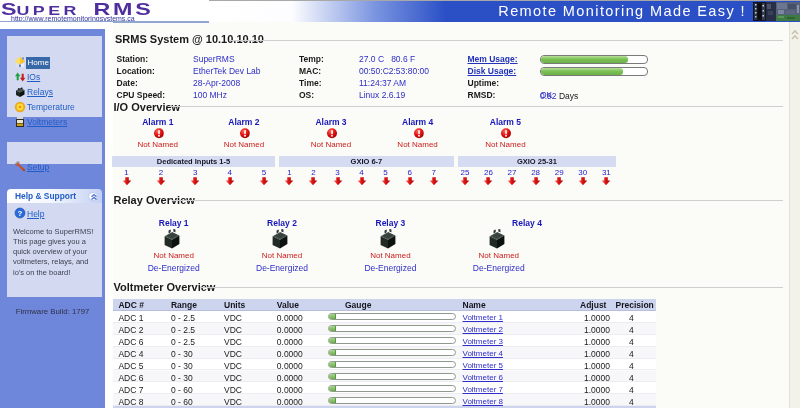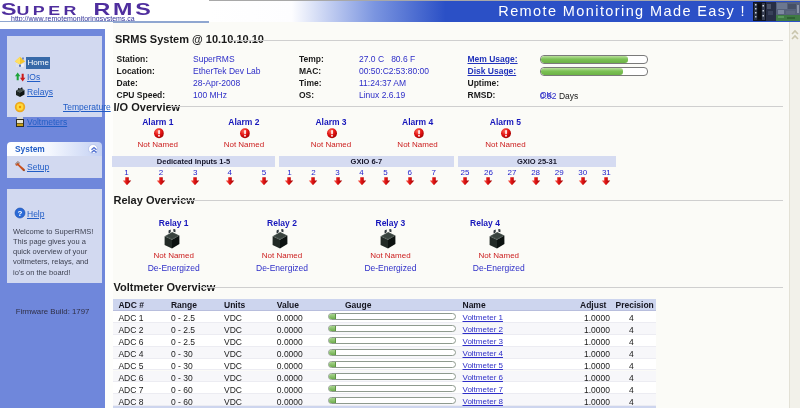--- a/index.html
+++ b/index.html
@@ -106,49 +106,49 @@
     </svg>
   </div>
 <div class="sbitem" style="left:27px;top:86.5px;text-decoration:underline;">Relays</div>
 <div class="abs" style="left:14px;top:100.5px;">
     <svg width="12" height="12" viewBox="0 0 12 12">
       <circle cx="6" cy="6" r="5.2" fill="#eca81e"></circle>
       <circle cx="6" cy="6" r="3.4" fill="#ffd93a"></circle>
       <circle cx="6" cy="6" r="1.2" fill="#f09000"></circle>
     </svg>
   </div>
-<div class="sbitem" style="left:27px;top:101.5px;text-decoration:underline;margin-left:36px;">Temperature</div>
+<div class="sbitem" style="left:27px;top:101.5px;">Temperature</div>
 <div class="abs" style="left:14px;top:115.5px;">
     <svg width="12" height="12" viewBox="0 0 12 12">
       <rect x="3" y="1" width="6" height="2" fill="#d8d8d0"></rect>
       <rect x="2" y="3" width="8" height="8" fill="#2a2a26"></rect>
       <rect x="3" y="4" width="6" height="3" fill="#e8e4d0"></rect>
       <rect x="3" y="7.5" width="6" height="2.5" fill="#c8a018"></rect>
     </svg>
   </div>
 <div class="sbitem" style="left:27px;top:116.5px;text-decoration:underline;">Voltmeters</div>
 
 <div class="abs" style="left:7px;top:141.5px;width:94.5px;">
-  <div class="phead">System<span class="chev">
-        <svg width="8" height="8" viewBox="0 0 8 8" style="position:absolute;left:0.5px;top:0.5px;">
-          <path d="M1.5 3.8 L4 1.6 L6.5 3.8 M1.5 6.6 L4 4.4 L6.5 6.6" fill="none" stroke="#4f6fd0" stroke-width="1.3"></path>
-        </svg>
-      </span></div>
   <div style="height:22.5px;background:#d2d9f0;"></div>
 </div>
 <div class="abs" style="left:14px;top:160px;">
     <svg width="12" height="12" viewBox="0 0 12 12">
       <path d="M1.2 3.8 L3.8 1.2 L5.6 2.6 L5.2 4.4 L11 9.6 L9.4 11.2 L3.8 5.6 L2.0 5.8 Z" fill="#c8501e"></path>
       <path d="M1.2 3.8 L3.8 1.2 L5.6 2.6 L4.6 3.6 L3.2 3.0 L2.4 4.6 Z" fill="#9aa0a8"></path>
       <path d="M9.8 9.2 L11 10.4 L10.2 11.2 L9 10 Z" fill="#8a4016"></path>
     </svg>
   </div>
 <div class="sbitem" style="left:27px;top:161.5px;text-decoration:underline;">Setup</div>
 
 <div class="abs" style="left:7px;top:189px;width:94.5px;">
+  <div class="phead">Help &amp; Support<span class="chev">
+        <svg width="8" height="8" viewBox="0 0 8 8" style="position:absolute;left:0.5px;top:0.5px;">
+          <path d="M1.5 3.8 L4 1.6 L6.5 3.8 M1.5 6.6 L4 4.4 L6.5 6.6" fill="none" stroke="#4f6fd0" stroke-width="1.3"></path>
+        </svg>
+      </span></div>
   <div style="height:94px;background:#d2d9f0;"></div>
 </div>
 <div class="abs" style="left:14px;top:207px;">
     <svg width="12" height="12" viewBox="0 0 12 12">
       <circle cx="6" cy="6" r="5" fill="#2a6ad8"></circle>
       <circle cx="6" cy="6" r="5" fill="none" stroke="#1a4aa8" stroke-width="0.6"></circle>
       <text x="6" y="9" font-size="8" font-weight="bold" fill="#fff" text-anchor="middle" font-family="Liberation Sans">?</text>
     </svg>
   </div>
 <div class="sbitem" style="left:27px;top:208.5px;text-decoration:underline;">Help</div>
@@ -559,21 +559,21 @@
       <path d="M1.6 8.2 L9.2 3.9 L16.4 7.4 L9.0 11.7 Z" fill="#4a5550"></path>
       <path d="M3.6 8.0 L9.3 4.8 L14.6 7.4 L9.0 10.6 Z" fill="#39433e"></path>
       <path d="M1.6 8.2 L9.0 11.7 L9.0 20.4 L1.6 16.9 Z" fill="#222a26"></path>
       <path d="M9.0 11.7 L16.4 7.4 L16.4 16.1 L9.0 20.4 Z" fill="#0c1210"></path>
       <rect x="6.3" y="2.2" width="0.9" height="1.8" fill="#3a444c"></rect>
       <rect x="11.1" y="1.6" width="0.9" height="1.8" fill="#3a444c"></rect>
     </svg>
   </div>
 <div class="nn" style="left:390.4px;top:251px;">Not Named</div>
 <div class="den" style="left:390.4px;top:262.5px;">De-Energized</div>
-<div class="alname" style="left:485px;top:218px;">Relay 4</div>
+<div class="alname" style="left:527px;top:218px;">Relay 4</div>
 <div class="cic" style="left:496.8px;top:227.5px;">
     <svg width="18" height="21" viewBox="0 0 18 21">
       <path d="M5.6 2.6 L7.6 1.5 L7.6 4.3 L5.6 5.4 Z" fill="#181e24"></path>
       <path d="M10.4 0.9 L12.4 1.6 L12.4 4.3 L10.4 3.6 Z" fill="#181e24"></path>
       <path d="M1.6 8.2 L9.2 3.9 L16.4 7.4 L9.0 11.7 Z" fill="#4a5550"></path>
       <path d="M3.6 8.0 L9.3 4.8 L14.6 7.4 L9.0 10.6 Z" fill="#39433e"></path>
       <path d="M1.6 8.2 L9.0 11.7 L9.0 20.4 L1.6 16.9 Z" fill="#222a26"></path>
       <path d="M9.0 11.7 L16.4 7.4 L16.4 16.1 L9.0 20.4 Z" fill="#0c1210"></path>
       <rect x="6.3" y="2.2" width="0.9" height="1.8" fill="#3a444c"></rect>
       <rect x="11.1" y="1.6" width="0.9" height="1.8" fill="#3a444c"></rect>

